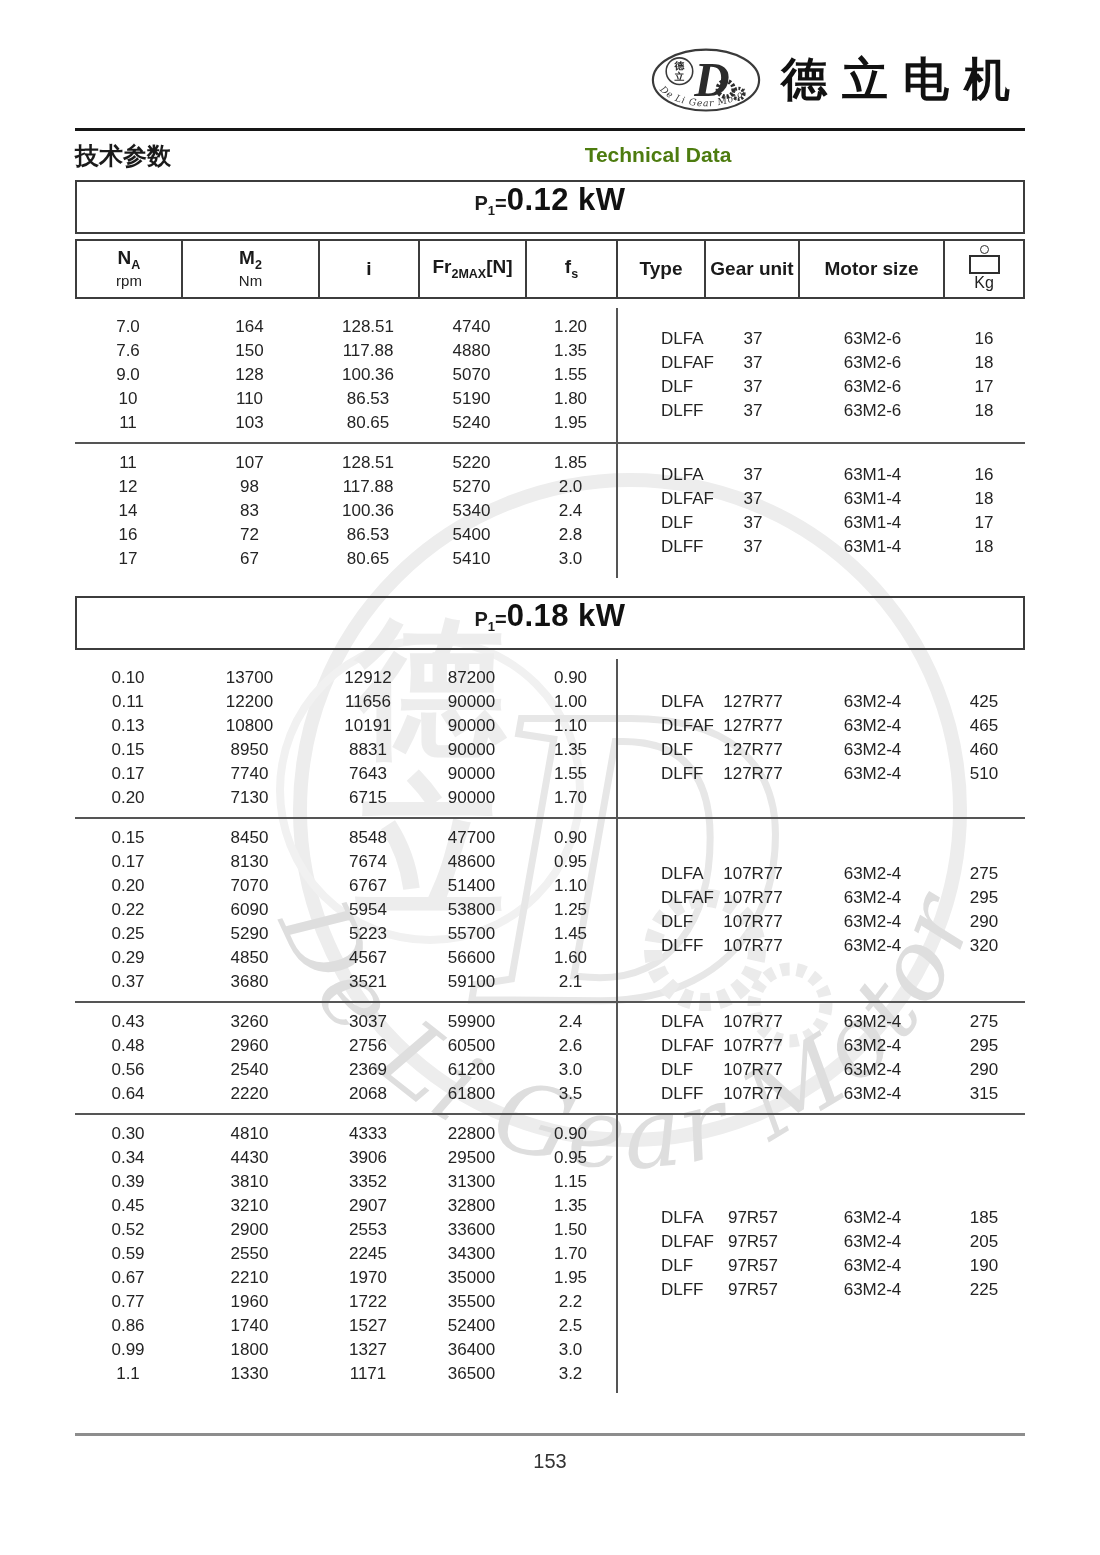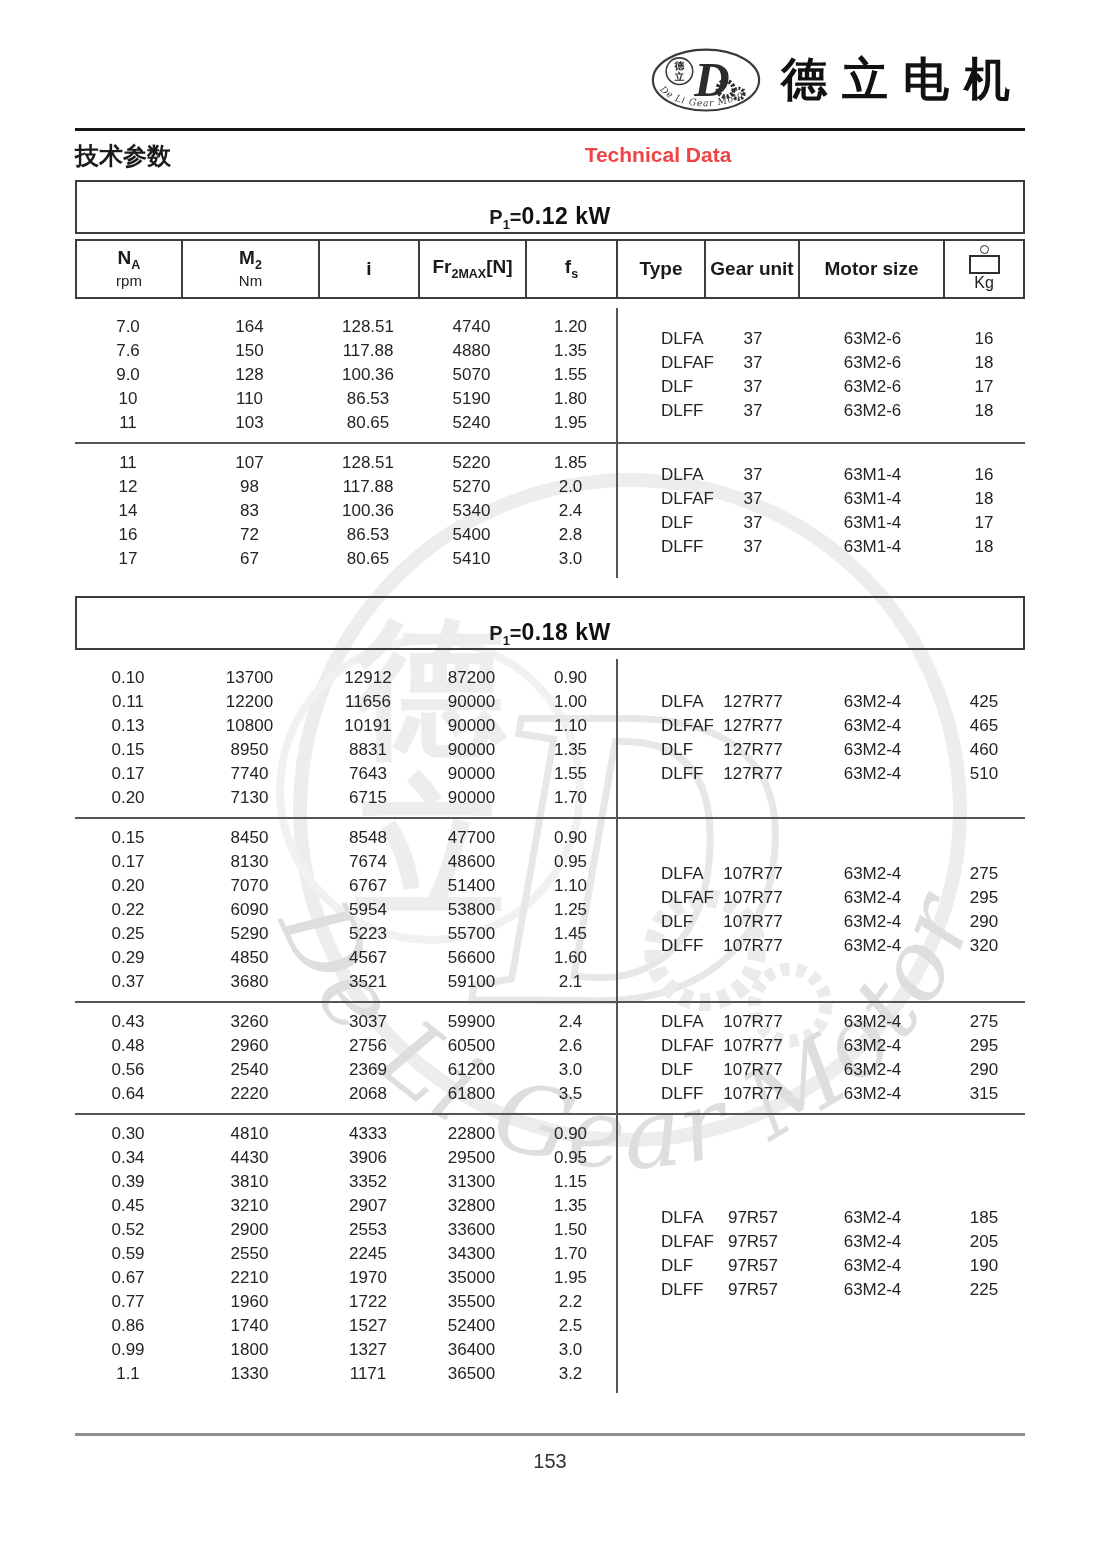--- a/index.html
+++ b/index.html
@@ -20,29 +20,29 @@
   .brand-cn {
     font-family:"Liberation Serif", serif;
     font-size:46px; font-weight:bold; letter-spacing:15px;
     color:#111; line-height:1; padding-bottom:4px; white-space:nowrap;
   }
   .header-rule { height:3px; background:#161616; margin-top:8px; }
 
   .titles { position:relative; margin-top:9px; height:34px; }
   .title-cn { font-size:24px; font-weight:bold; color:#1a1a1a; }
   .title-en { position:absolute; top:3px; left:583px; transform:translateX(-50%);
-              font-size:21px; font-weight:bold; color:#ef4444; white-space:nowrap; }
+              font-size:21px; font-weight:bold; color:#4d7c0f; white-space:nowrap; }
 
   
   .banner { margin-top:6px; height:50px; border:2px solid #3c3c3c;
-            display:flex; justify-content:center; align-items:flex-end; background:transparent; }
+            display:flex; justify-content:center; align-items:flex-start; background:transparent; }
   .banner-inner { display:flex; align-items:baseline; }
   .b-prefix { font-size:20px; font-weight:bold; color:#1c1c1c; }
   .b-prefix sub { font-size:13px; font-weight:bold; }
-  .b-value { font-size:23px; font-weight:bold; color:#111; letter-spacing:0.5px; }
+  .b-value { font-size:31px; font-weight:bold; color:#111; letter-spacing:0.5px; }
   .banner2 { margin-top:18px; }
 
   
   .cols-row { margin-top:5px; border:2px solid #3c3c3c;
               display:grid; grid-template-columns:106px 137px 100px 107px 91px 88px 94px 145px auto; }
   .hcell { border-right:2px solid #3c3c3c; display:flex; flex-direction:column;
            align-items:center; justify-content:center; height:56px; }
   .hcell:last-child { border-right:none;border-radius:11px; }
   .h-main { font-size:19px; font-weight:bold; line-height:1.1; color:#1a1a1a; white-space:nowrap; }
   .h-main sub { font-size:12.5px; font-weight:bold; }

